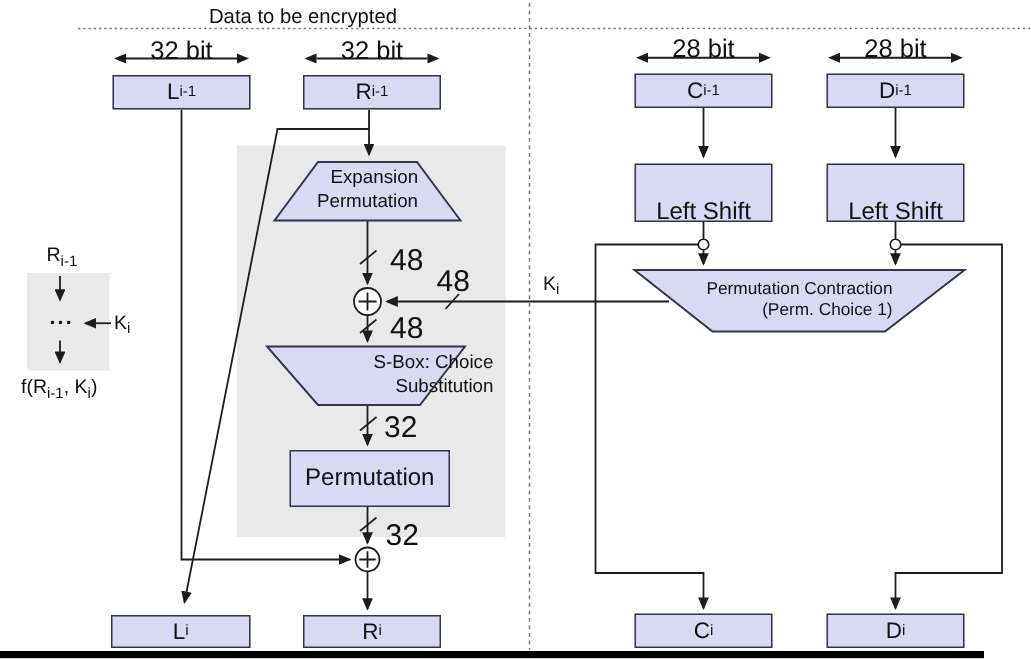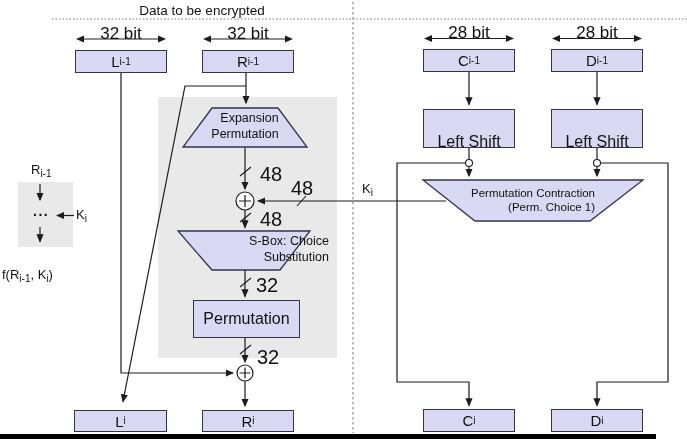--- a/index.html
+++ b/index.html
@@ -195,17 +195,17 @@
     <span>K</span><sub>i</sub>
   </div>
 
   <div class="txt sublab" style="left:31px;top:162px;">
     <span>R</span><sub>i-1</sub>
   </div>
   <div class="txt dots" style="left:33px;top:203px;">...</div>
   <div class="txt sublab" style="left:76px;top:207px;">
     <span>K</span><sub>i</sub>
   </div>
-  <div class="txt sublab" style="left:2px;top:250px;margin-top:17px;">
+  <div class="txt sublab" style="left:14px;top:250px;">
     <span>f(R</span><sub>i-1</sub><span>, K</span><sub>i</sub><span>)</span>
   </div>
 
 </div>
 
 </body></html>

